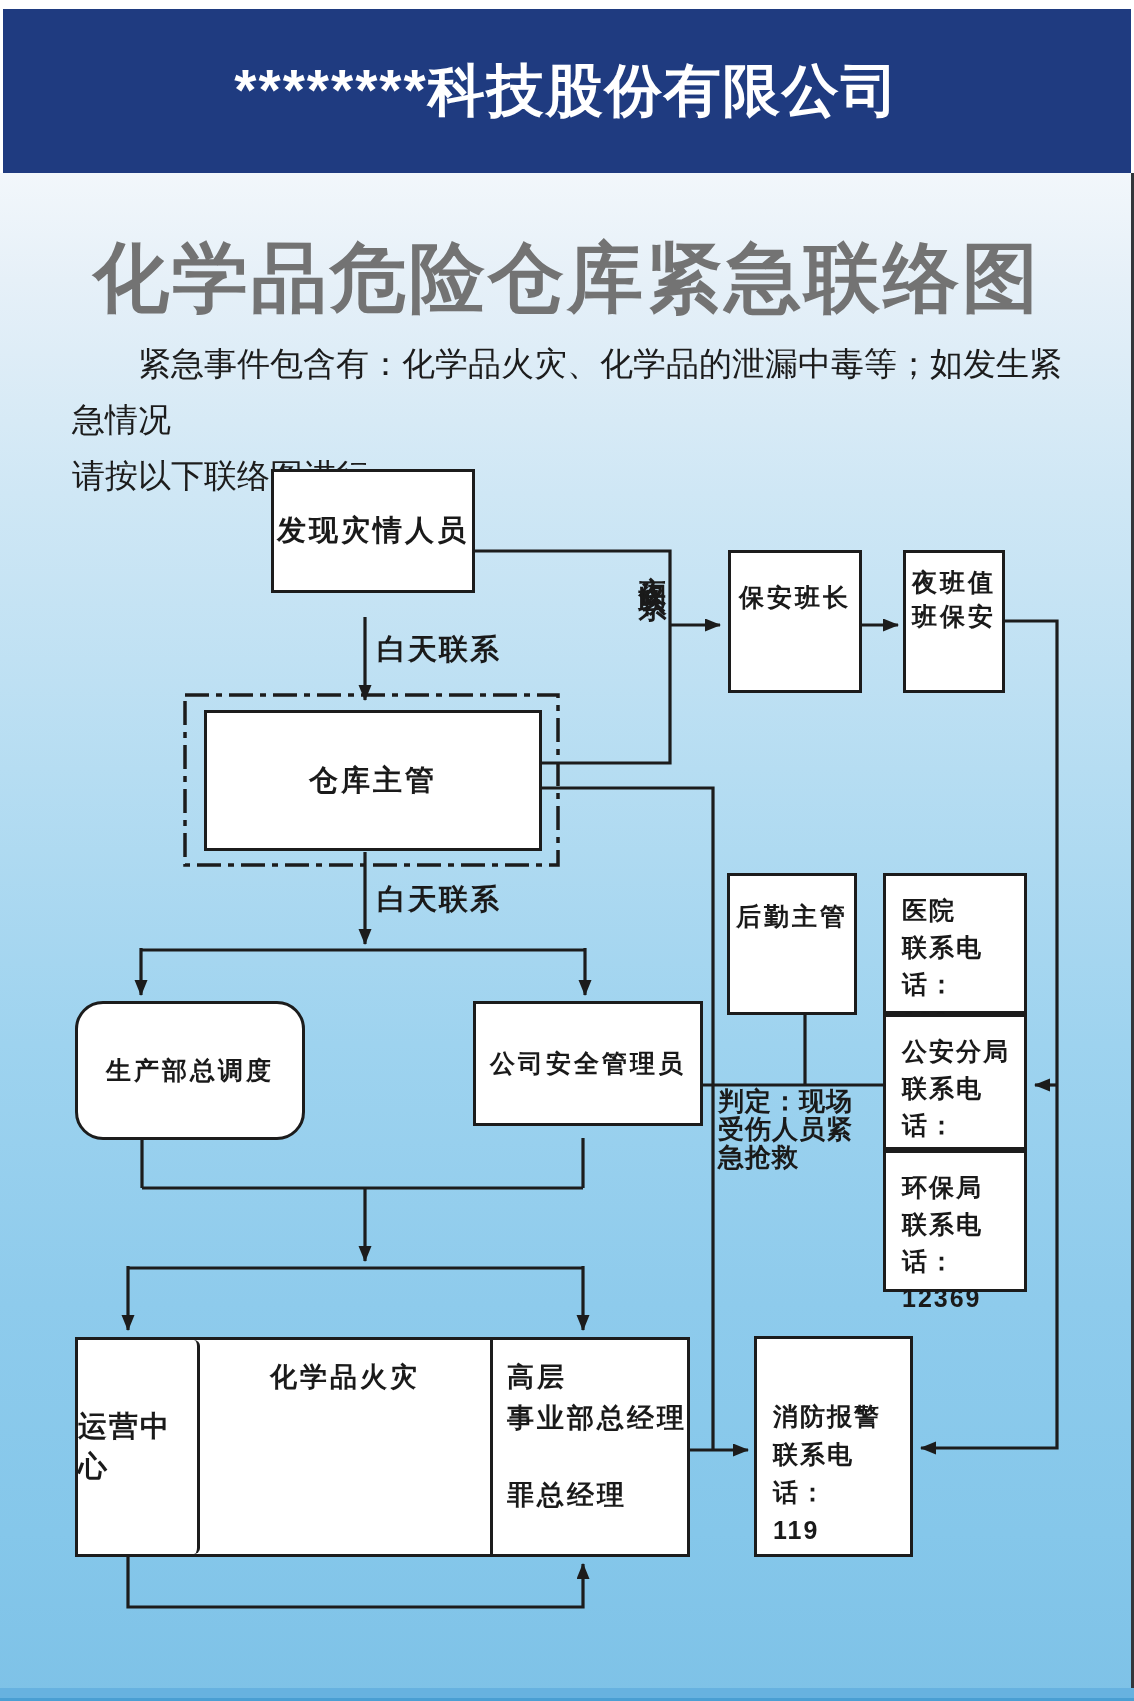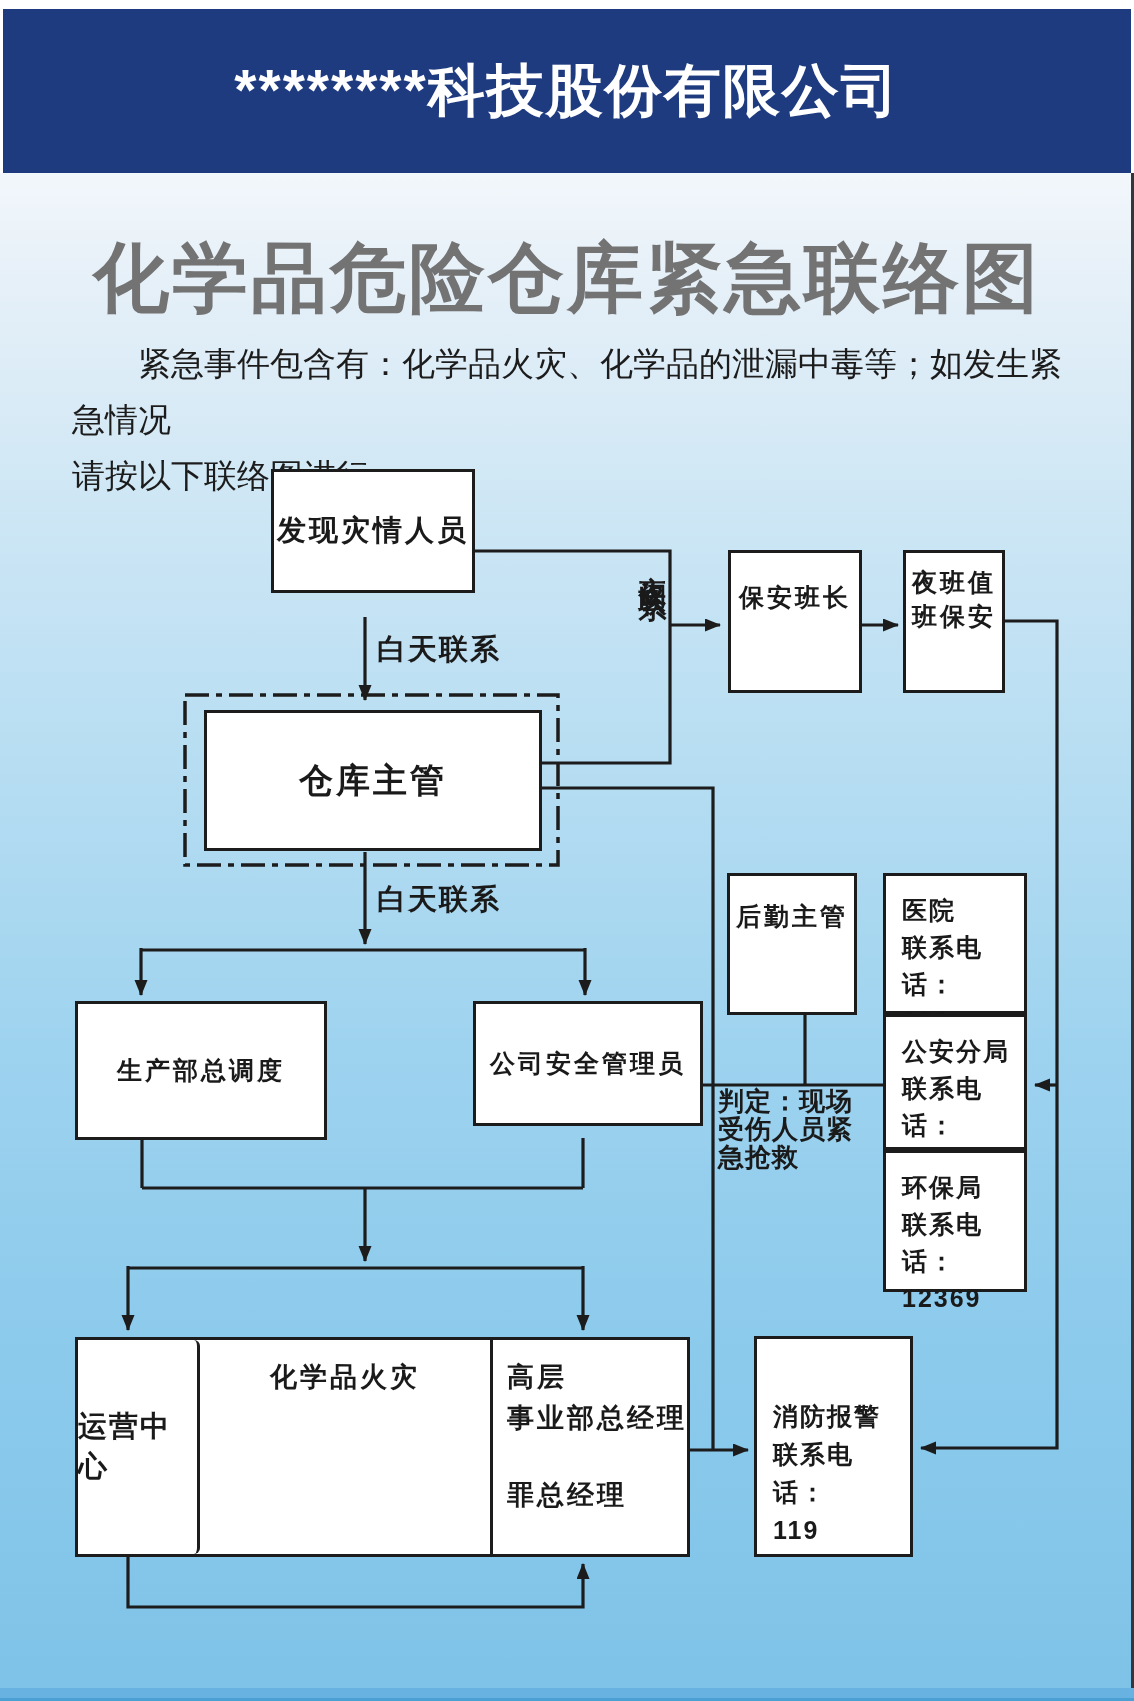--- a/index.html
+++ b/index.html
@@ -115,35 +115,35 @@
     <path class="seg" d="M128 1266 L128 1330" marker-end="url(#arr)"></path>
     <path class="seg" d="M583 1266 L583 1330" marker-end="url(#arr)"></path>
 
     <path class="seg" d="M128 1555 L128 1607 L583 1607 L583 1564" marker-end="url(#arr)"></path>
   </svg>
 
   <div class="node center" style="left:271px;top:469px;width:204px;height:124px;font-size:29px;">
     <span>发现灾情人员</span>
   </div>
 
-  <div class="node center" style="left:204px;top:710px;width:338px;height:141px;font-size:34px;">
+  <div class="node center" style="left:204px;top:710px;width:338px;height:141px;font-size:29px;">
     <span>仓库主管</span>
   </div>
 
   <div class="node topline" style="left:728px;top:550px;width:134px;height:143px;padding-top:28px;">
     <span>保安班长</span>
   </div>
 
   <div class="node" style="left:903px;top:550px;width:102px;height:143px;display:flex;flex-direction:column;
        align-items:center;justify-content:flex-start;padding-top:12px;line-height:34px;">
     <span>夜班值</span>
     <span>班保安</span>
   </div>
 
-  <div class="node center" style="left:75px;top:1001px;width:252px;height:139px;">
+  <div class="node center" style="left:75px;top:1001px;width:230px;height:139px;border-radius:28px;">
     <span>生产部总调度</span>
   </div>
 
   <div class="node center" style="left:473px;top:1001px;width:230px;height:125px;">
     <span>公司安全管理员</span>
   </div>
 
   <div class="node topline" style="left:727px;top:873px;width:130px;height:142px;padding-top:24px;">
     <span>后勤主管</span>
   </div>

